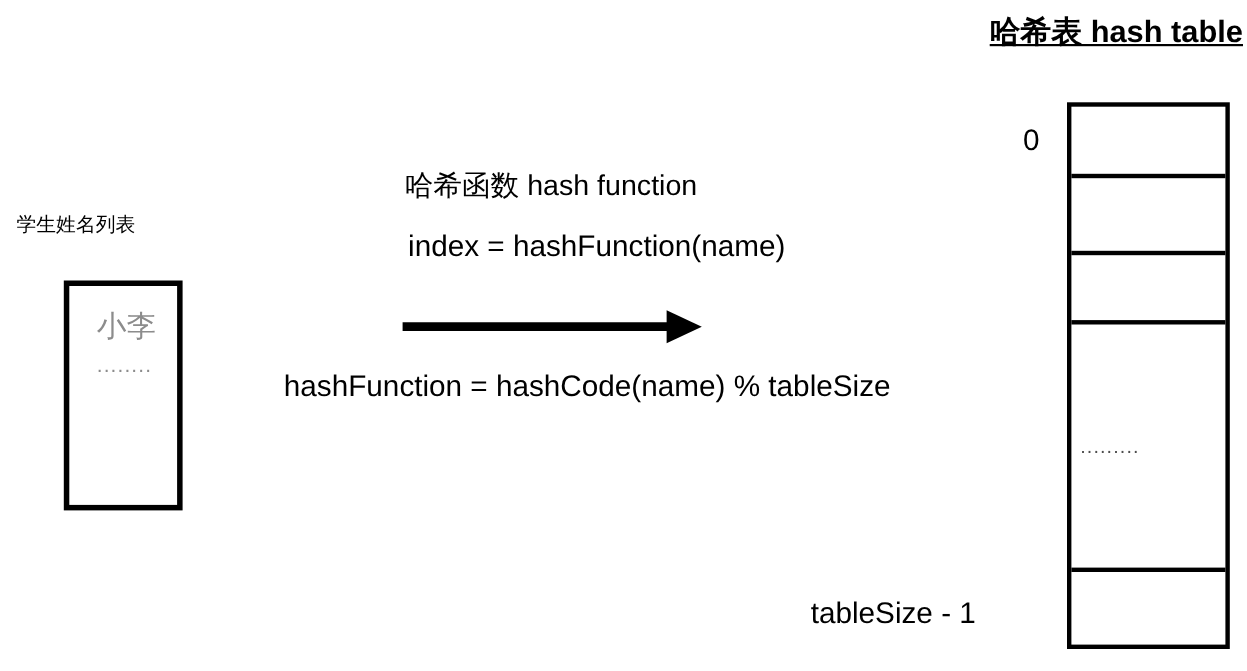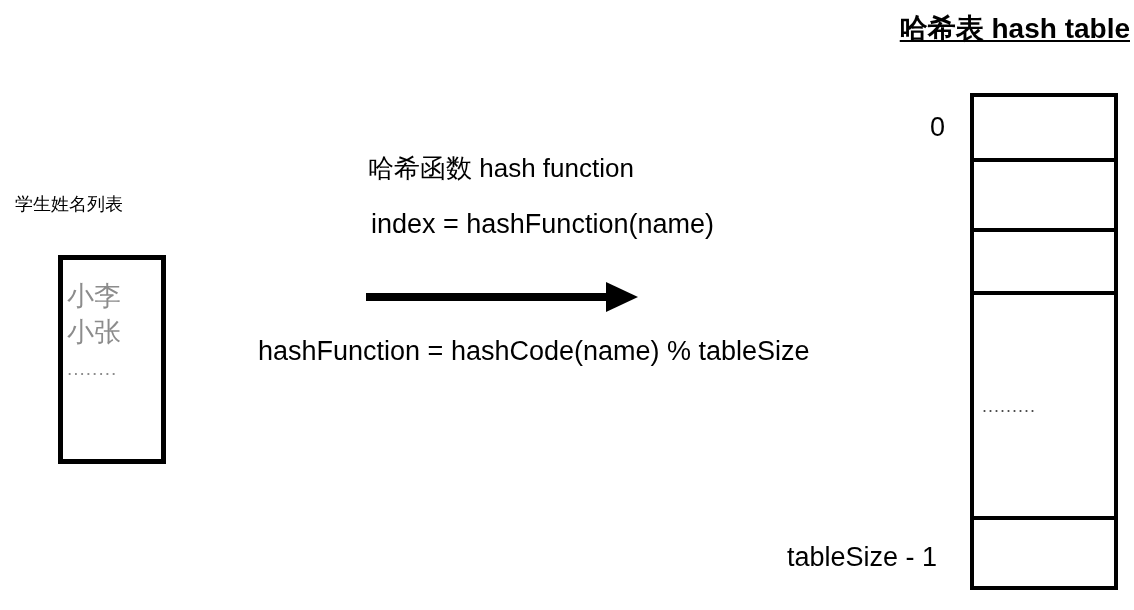--- a/index.html
+++ b/index.html
@@ -34,21 +34,21 @@
     font-size: 18px;
     white-space: nowrap;
   }
   .student-box {
     left: 58px;
     top: 255px;
     width: 108px;
     height: 209px;
     border: 5px solid #000000;
     box-sizing: border-box;
-    padding: 18px 0 0 4px;
+    padding: 18px 0 0 25px;
   }
   .student-item {
     font-size: 27px;
     line-height: 36px;
     color: #8c8c8c;
     white-space: nowrap;
   }
   .student-item.dots {
     font-size: 19px;
     letter-spacing: 1px;
@@ -119,35 +119,33 @@
     left: 745px;
     width: 200px;
     text-align: right;
     font-size: 27px;
     white-space: nowrap;
   }
   .index-label-bottom {
     top: 542px;
     left: 737px;
     width: 200px;
-    text-align: right;
     font-size: 27px;
     white-space: nowrap;
   }
 </style>
 </head>
 <body>
 
 <div class="abs main-title">哈希表 hash table</div>
 
 <div class="abs student-label">学生姓名列表</div>
 
 <div class="abs student-box">
   <div class="student-item">小李</div>
-  <div class="student-item">小张</div>
   <div class="student-item dots">........</div>
 </div>
 
 <div class="abs hf-heading">哈希函数 hash function</div>
 
 <div class="abs hf-index-formula">index = hashFunction(name)</div>
 
 <svg class="abs arrow-svg" width="284" height="36">
   <line x1="6" y1="18" x2="252" y2="18" stroke="#000000" stroke-width="8"></line>
   <polygon points="246,3 246,33 278,18" fill="#000000"></polygon>

